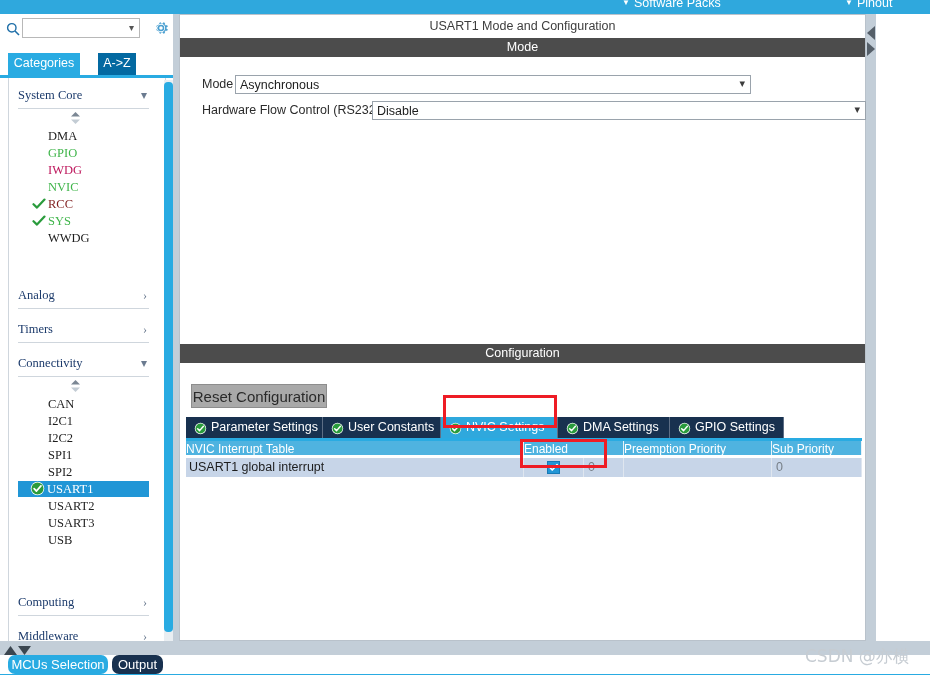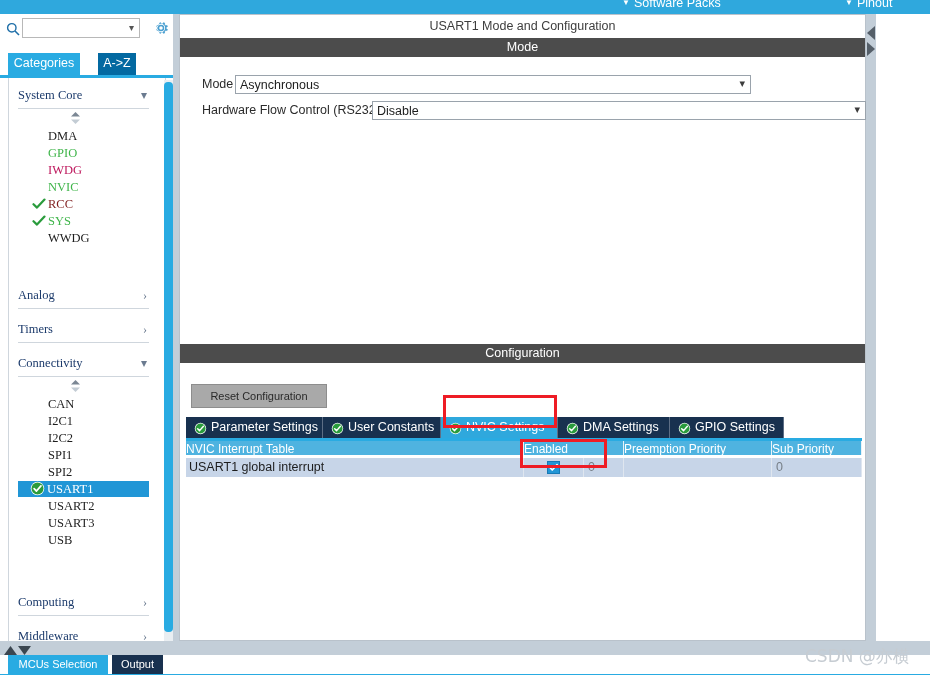--- a/index.html
+++ b/index.html
@@ -96,21 +96,21 @@
     background:#c3ced8;
   }
   .collapse-arrows .tri{position:absolute;top:3px;}
   
   .bottombar{
     position:absolute;left:0;top:655px;width:930px;height:20px;
     background:#ffffff;
   }
   .btm-tab{
     position:absolute;top:0;height:19px;line-height:19px;
-    text-align:center;color:#ffffff;font-size:11px;cursor:default;
+    text-align:center;color:#ffffff;font-size:13px;cursor:default;border-radius:7px;
   }
   .btm-tab.active{left:8px;width:100px;background:#29abe2;}
   .btm-tab.inactive{left:112px;width:51px;background:#18314f;}
   .btm-underline{
     position:absolute;left:0;top:19px;width:930px;height:1px;background:#29abe2;
   }
   
   .main{
     position:absolute;left:179px;top:14px;width:687px;height:627px;
     background:#ffffff;border:1px solid #b9c2cb;box-sizing:border-box;
@@ -142,21 +142,21 @@
   }
   .combo .chev{
     position:absolute;right:5px;top:1px;font-size:11px;color:#3c3c3c;
   }
   .cfg-area{
     position:absolute;left:0;top:362px;width:685px;height:263px;background:#ffffff;
   }
   .reset-btn{
     position:absolute;left:11px;top:7px;width:136px;height:24px;
     background:#a9a9a9;border:1px solid #8d8d8d;color:#2a2a2a;
-    font-size:11px;line-height:23px;text-align:center;box-sizing:border-box;
+    font-size:15px;line-height:23px;text-align:center;box-sizing:border-box;
     cursor:default;
   }
   .tabstrip{
     position:absolute;left:6px;top:40px;width:676px;height:21px;
   }
   .cfgtab{
     position:absolute;top:0;height:21px;line-height:21px;
     background:#18314f;color:#ffffff;font-size:12.5px;
     border-right:1px solid #5d6e85;box-sizing:border-box;cursor:default;
     white-space:nowrap;

